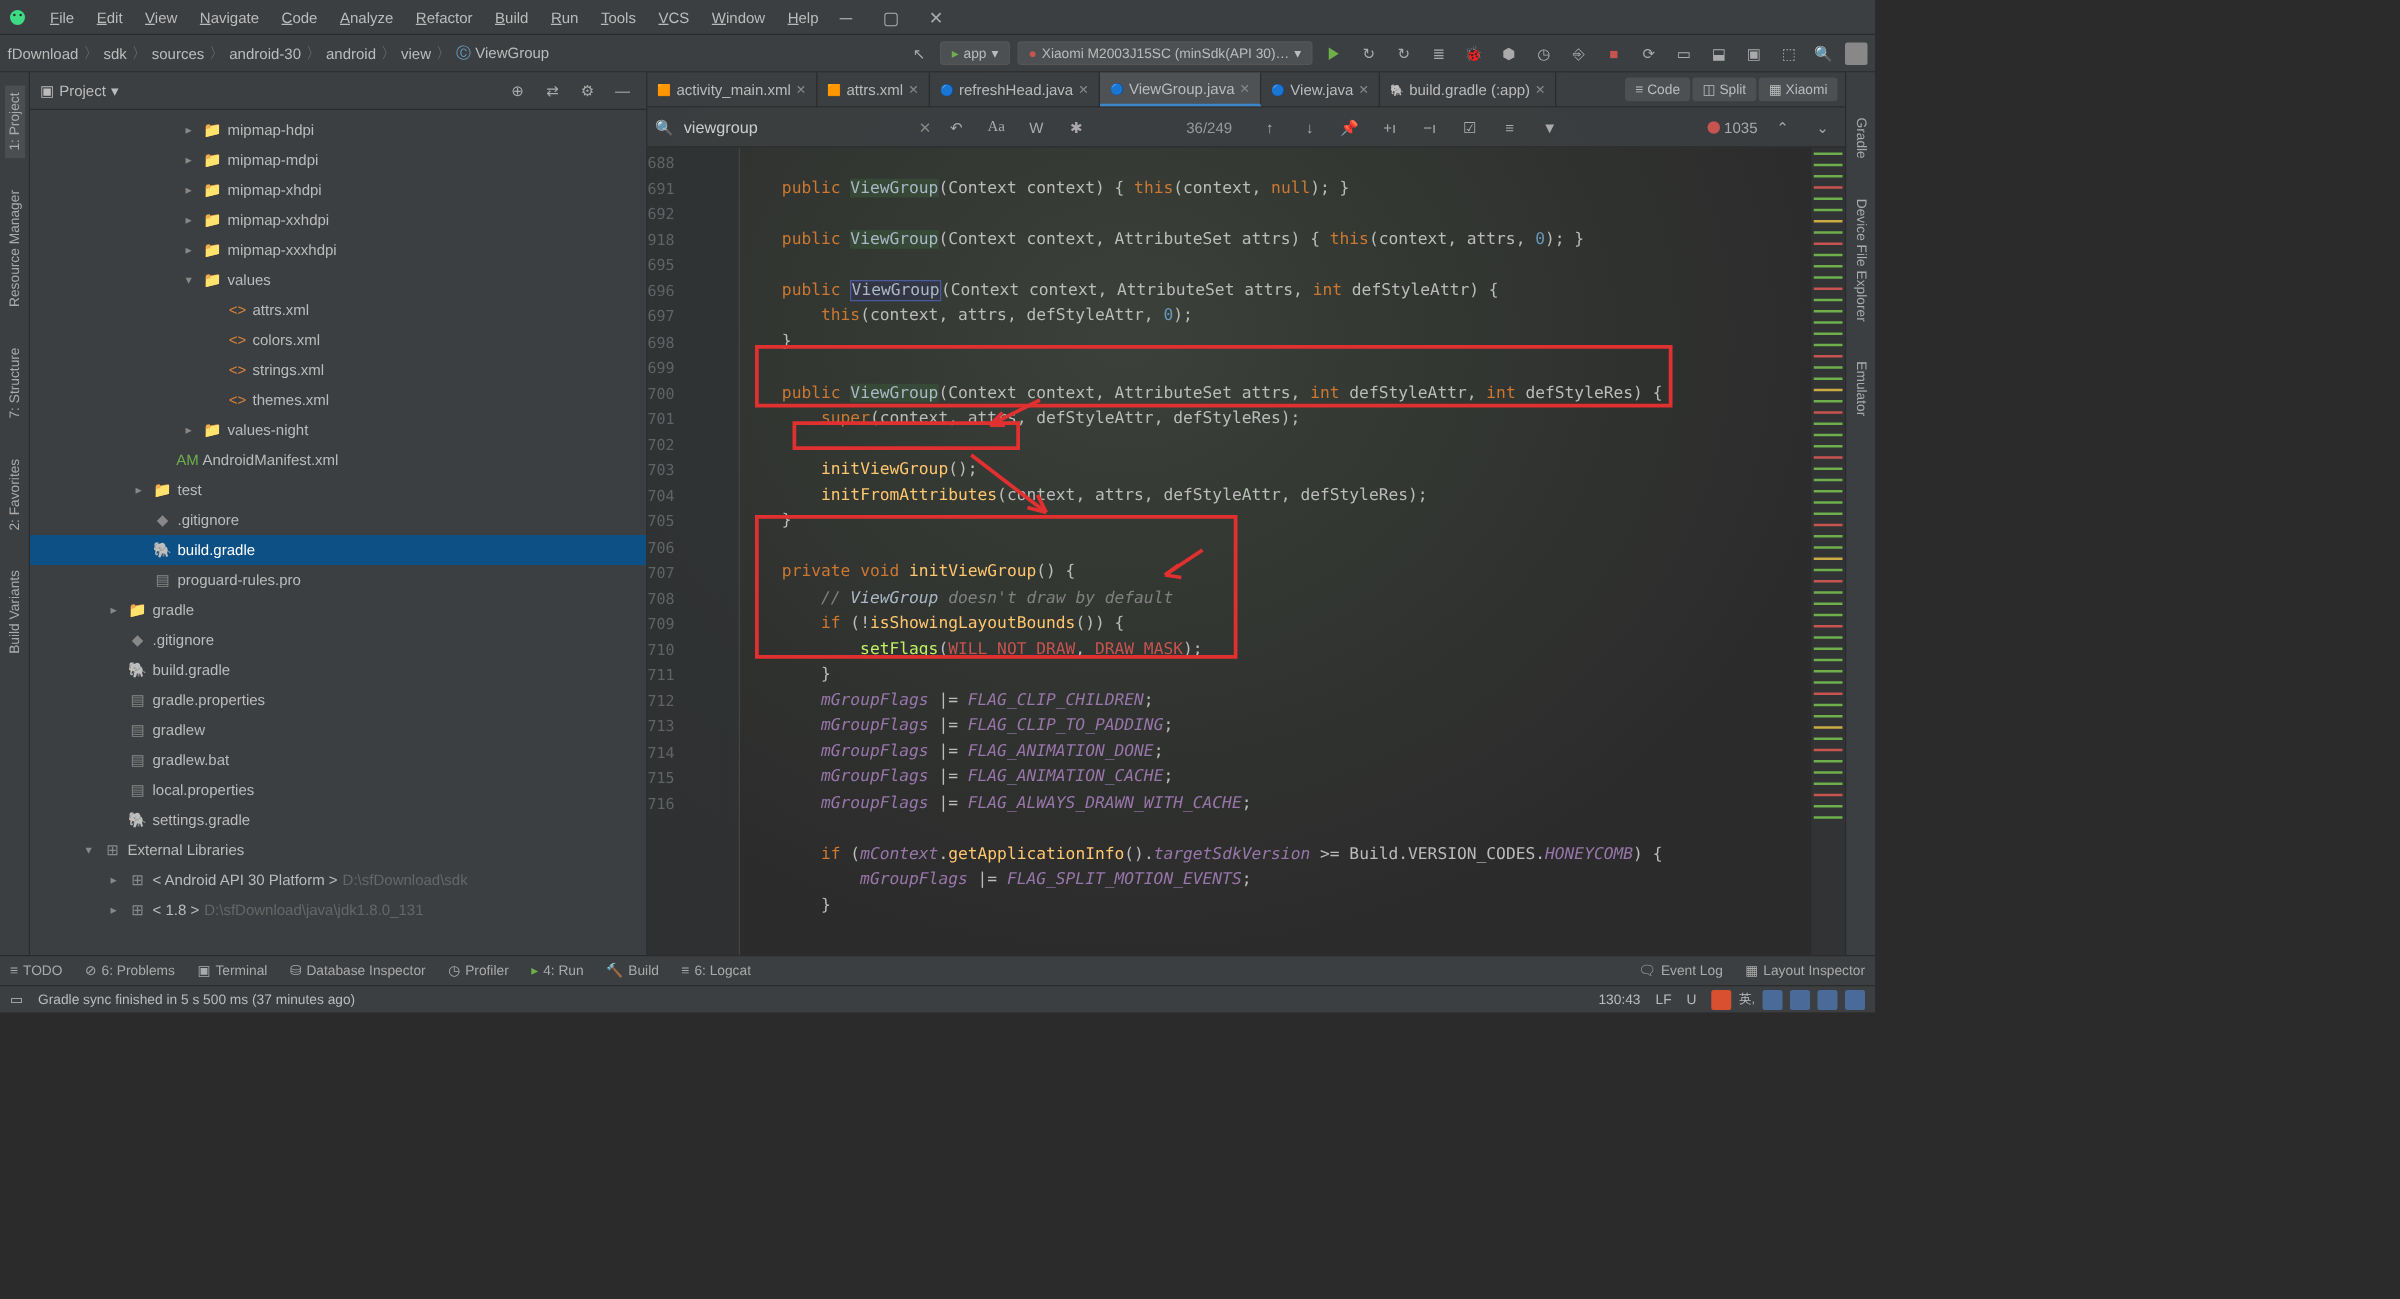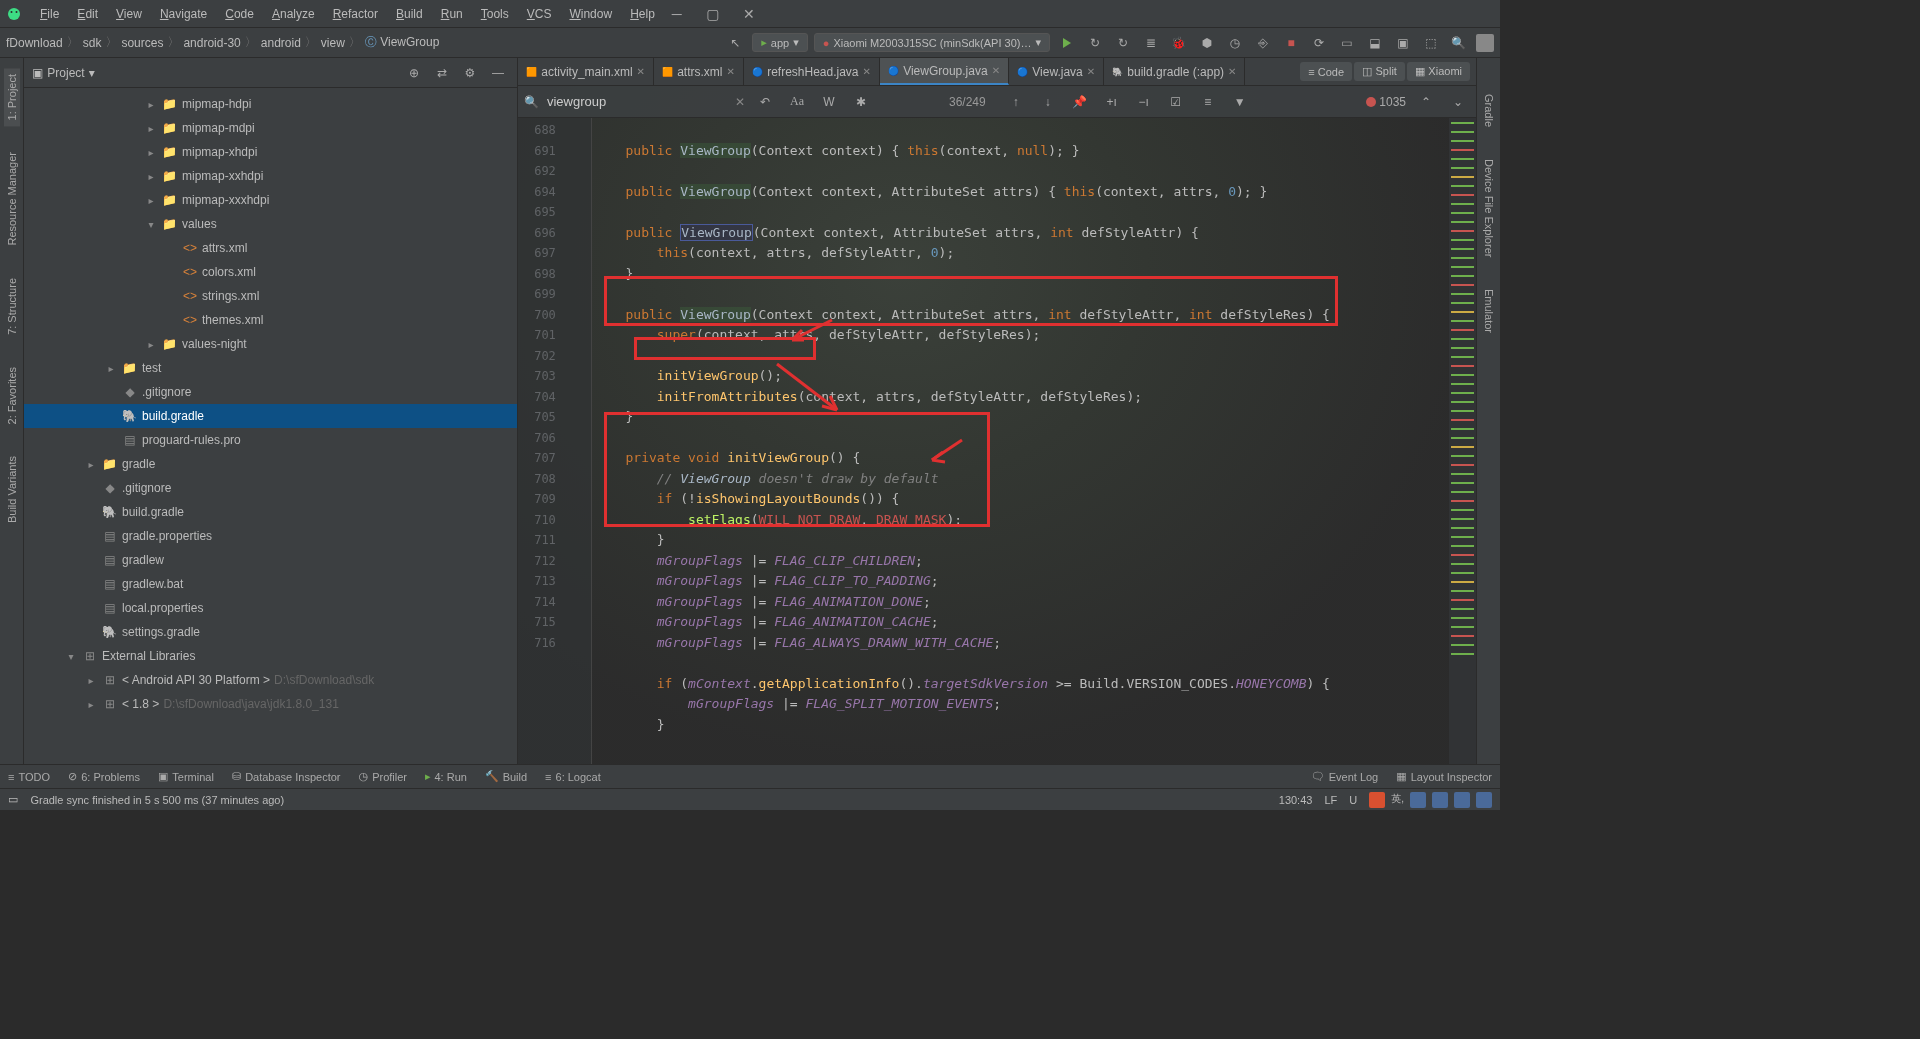--- a/index.html
+++ b/index.html
@@ -178,21 +178,21 @@
   flex: 1;
   display: flex;
   position: relative;
   z-index: 1;
   min-height: 0;
   overflow: hidden;
 }
 .gutter {
   width: 60px;
   background: rgba(49,51,53,0.7);
-  text-align: center;
+  text-align: left;
   padding: 2px 6px 2px 0;
   color: #606366;
   font-family: "Consolas", monospace;
   font-size: 12px;
   line-height: 20.5px;
 }
 .fold-gutter {
   width: 14px;
   background: rgba(49,51,53,0.7);
   border-right: 1px solid #444;
@@ -421,20 +421,25 @@
           <div class="tree-item" style="padding-left: 140px;">
             <span class="chevron"></span>
             <span class="icon file-orange">&lt;&gt;</span>
             <span class="label">themes.xml</span>
           </div>
           <div class="tree-item" style="padding-left: 120px;">
             <span class="chevron">▸</span>
             <span class="icon folder-icon">📁</span>
             <span class="label">values-night</span>
           </div>
+          <div class="tree-item" style="padding-left: 100px;">
+            <span class="chevron"></span>
+            <span class="icon file-green">AM</span>
+            <span class="label">AndroidManifest.xml</span>
+          </div>
           <div class="tree-item" style="padding-left: 80px;">
             <span class="chevron">▸</span>
             <span class="icon folder-icon">📁</span>
             <span class="label">test</span>
           </div>
           <div class="tree-item" style="padding-left: 80px;">
             <span class="chevron"></span>
             <span class="icon file-gray">◆</span>
             <span class="label">.gitignore</span>
           </div>
@@ -578,21 +583,21 @@
       <span class="icon-btn">⌄</span>
     </div>
 
     <div class="code-wrap">
       <div class="gutter" id="gutter">
             <div></div>
             <div>688</div>
             <div>691</div>
             <div>692</div>
             <div></div>
-            <div>694</div>
+            <div>918</div>
             <div>695</div>
             <div>696</div>
             <div>697</div>
             <div>698</div>
             <div>699</div>
             <div>700</div>
             <div>701</div>
             <div>702</div>
             <div>703</div>
             <div>704</div>

